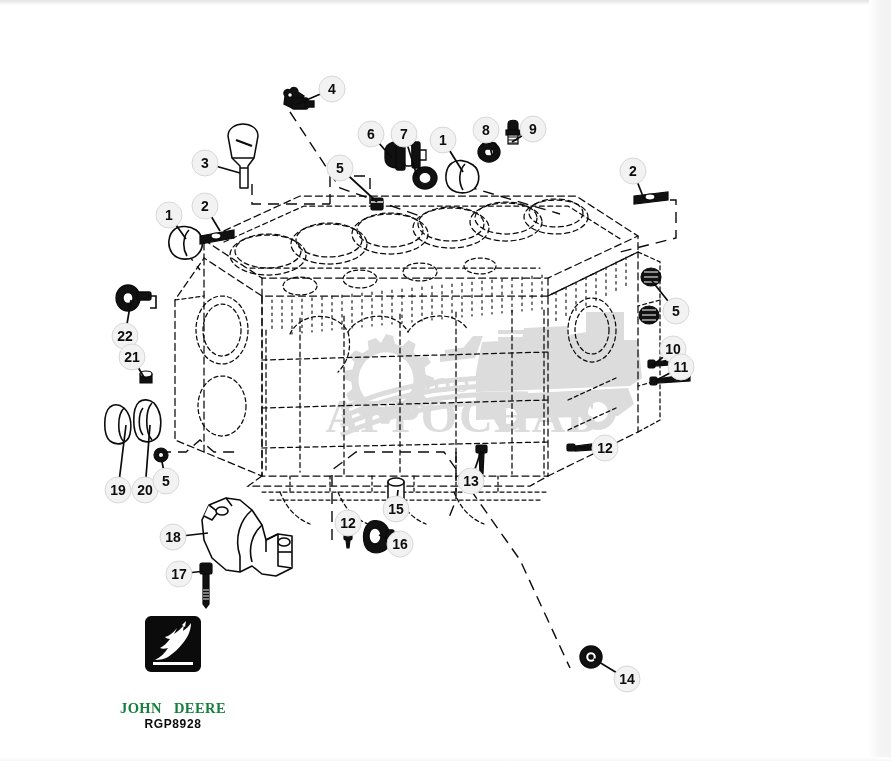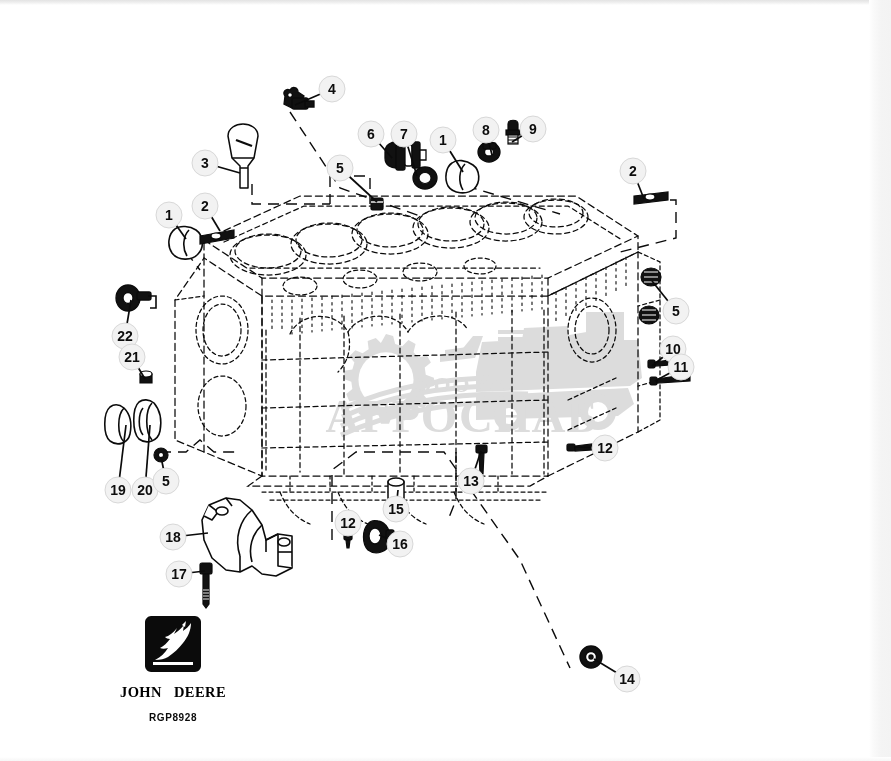--- a/index.html
+++ b/index.html
@@ -45,31 +45,31 @@
     top: 612px;
     width: 110px;
     text-align: center;
     user-select: none;
   }
   .jd-wordmark {
     font-family: "Liberation Serif", serif;
     font-weight: bold;
     font-size: 14.5px;
     letter-spacing: 0.4px;
-    color: #000000;
-    margin-top: 4px;
+    color: #15803d;
+    margin-top: 20px;
     white-space: nowrap;
   }
   .jd-code {
     font-family: "Liberation Sans", sans-serif;
     font-weight: bold;
-    font-size: 10px;
+    font-size: 12px;
     letter-spacing: 0.6px;
     color: #0b0b0b;
-    margin-top: 11px;
+    margin-top: 0;
   }
 </style>
 </head>
 <body>
 
 <div id="page">
 
   <div class="edge-top"></div>
   <div class="edge-right"></div>
   <div class="edge-bottom"></div>

